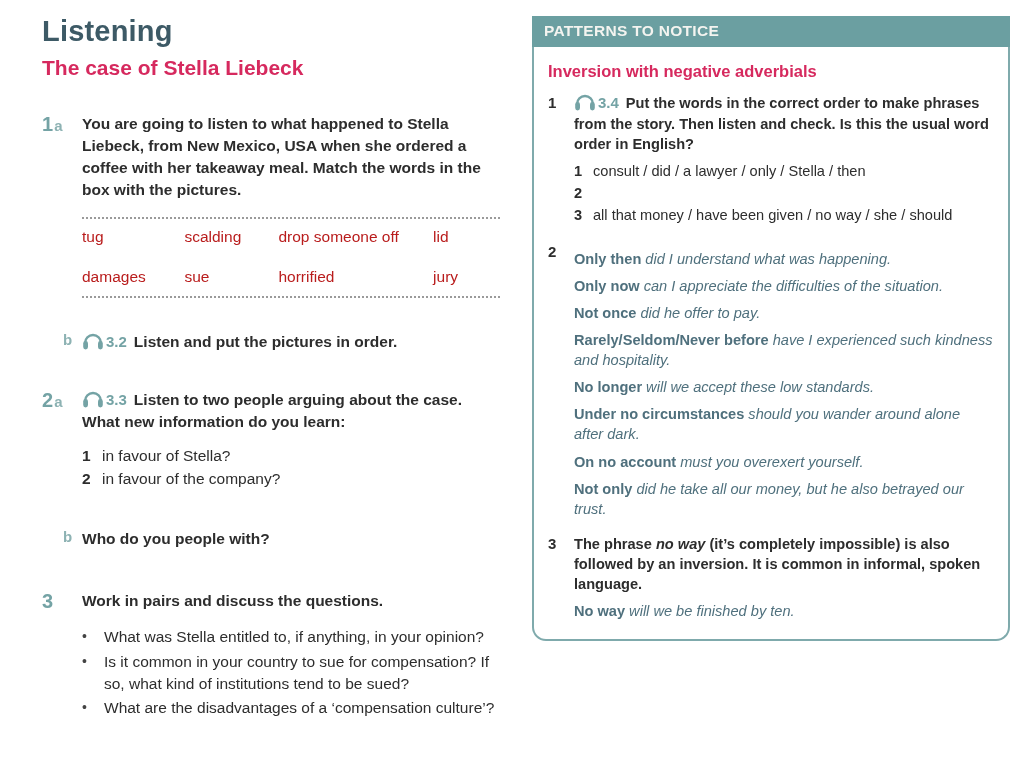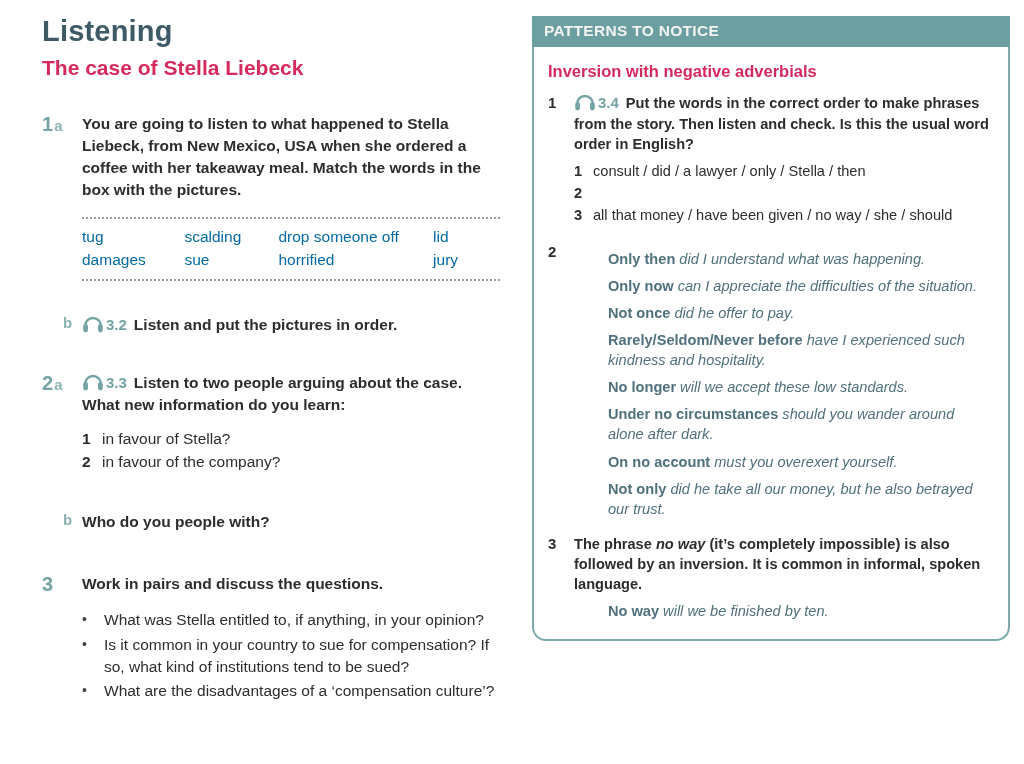--- a/index.html
+++ b/index.html
@@ -39,22 +39,22 @@
   .wordbox {
     margin: 16px 0 0 40px;
     width: 418px;
     border-top: 2px dotted #9a9a9a;
     border-bottom: 2px dotted #9a9a9a;
     padding: 9px 0 10px 0;
   }
   .wb-grid {
     display: grid;
     grid-template-columns: 24.5% 22.5% 37% 16%;
-    row-gap: 5px;
-    font-size: 15.5px; color: #0369a1;
+    row-gap: 22px;
+    font-size: 15.5px; color: #b91c1c;
   }
   .ex-1b { margin-top: 33px; }
   .ex-2a { margin-top: 36px; }
   .ex-2b { margin-top: 38px; }
   .ex-3  { margin-top: 40px; }
 
   .track { white-space: nowrap; margin-right: 7px; }
   .track svg { vertical-align: -3px; margin-right: 2px; }
   .tracknum { font-weight: 700; color: #74a3a5; font-size: 15px; }
 
@@ -85,21 +85,21 @@
     color: #d6295e; font-size: 16.5px; font-weight: 700;
     margin: 2px 0 12px 0;
   }
   .pt-item { display: flex; margin-bottom: 15px; }
   .pt-item:last-child { margin-bottom: 2px; }
   .pt-itemnum { width: 26px; flex: none; font-size: 15px; font-weight: 700; color: #2d2d2d; padding-top: 1px; }
   .pt-text { flex: 1; font-size: 14.6px; line-height: 1.38; }
   .pt-subitems { margin-top: 7px; list-style: none; font-weight: 400; }
   .pt-subitems li { display: flex; line-height: 1.5; }
   .pt-subitems .sub-num { width: 19px; }
-  .example { margin-top: 7px; color: #4f707d; margin-left: 34px; }
+  .example { margin-top: 7px; color: #4f707d; }
   .ex-bold { font-weight: 700; color: #4f707d; margin-right: 4px; }
   .ex-ital { font-style: italic; color: #4f707d; }
   .inline-ital { font-style: italic; }
 </style>
 </head>
 <body>
 
 <div class="page">
 
   <div class="left-col">

